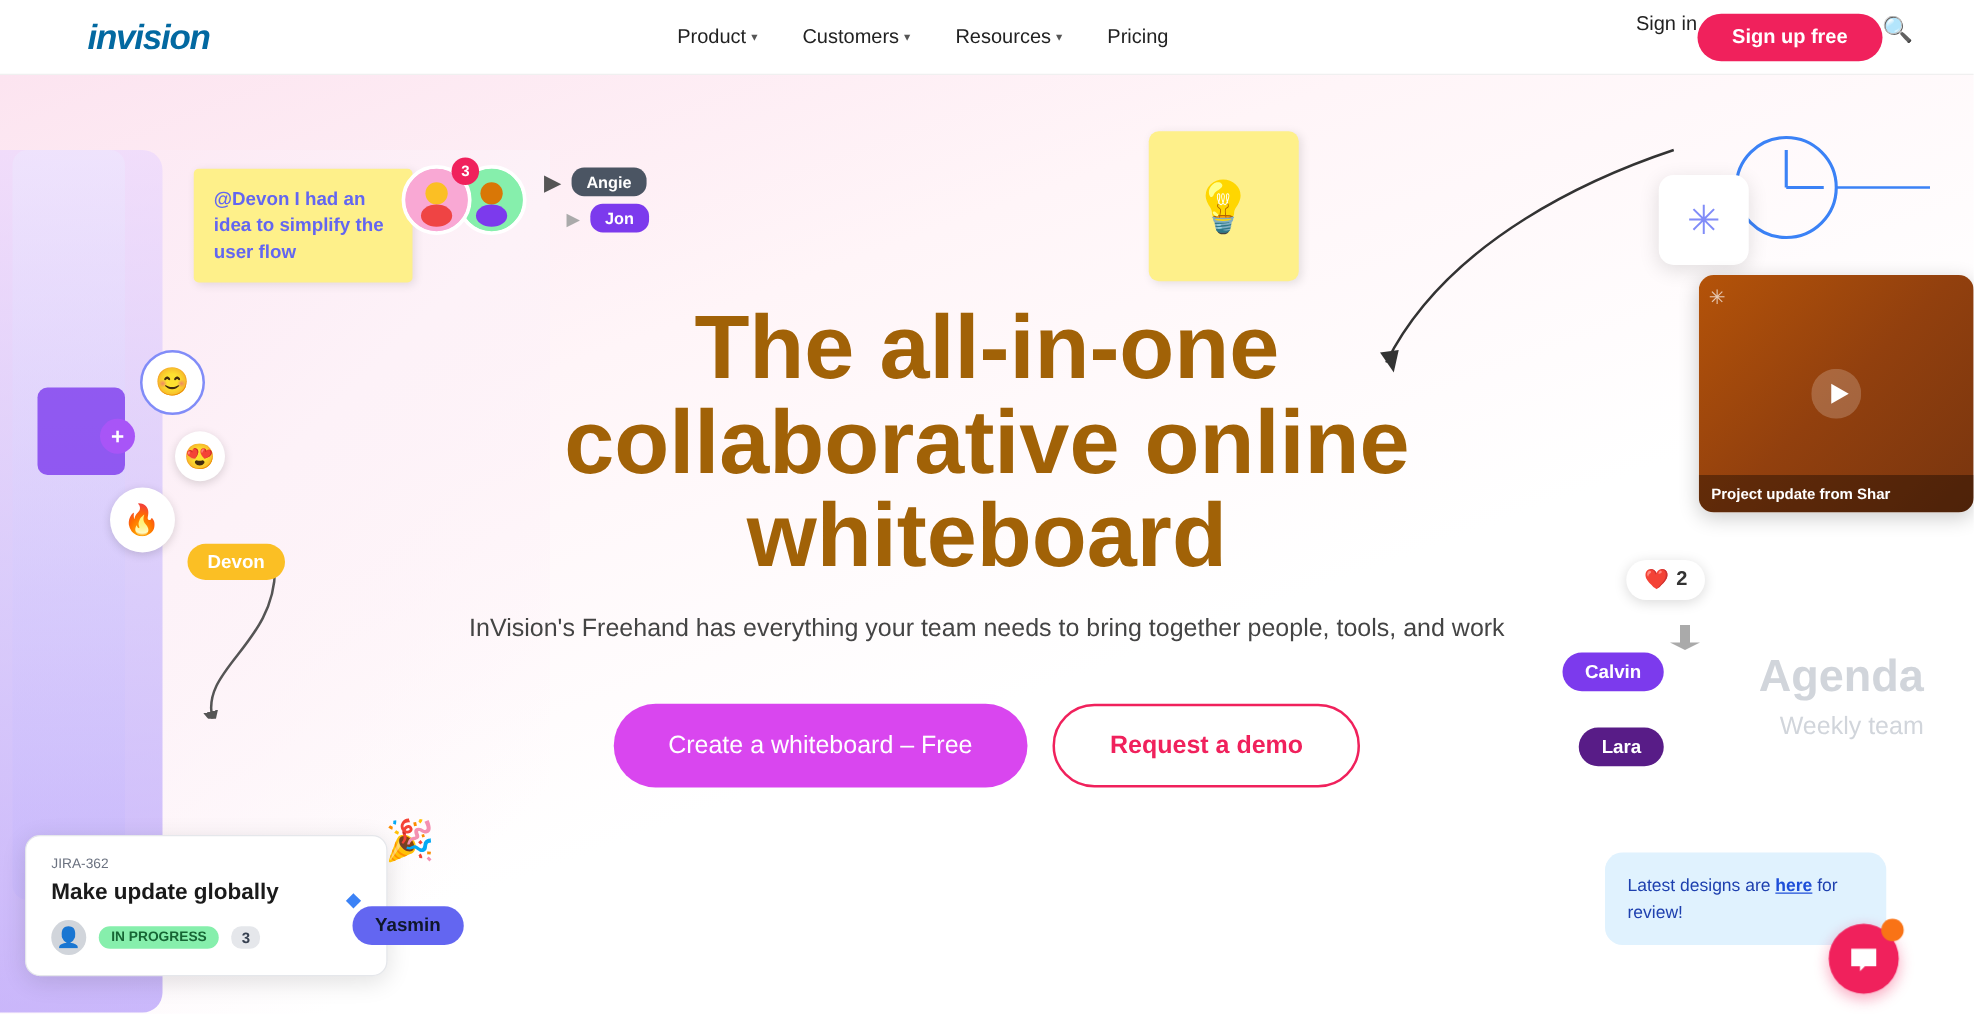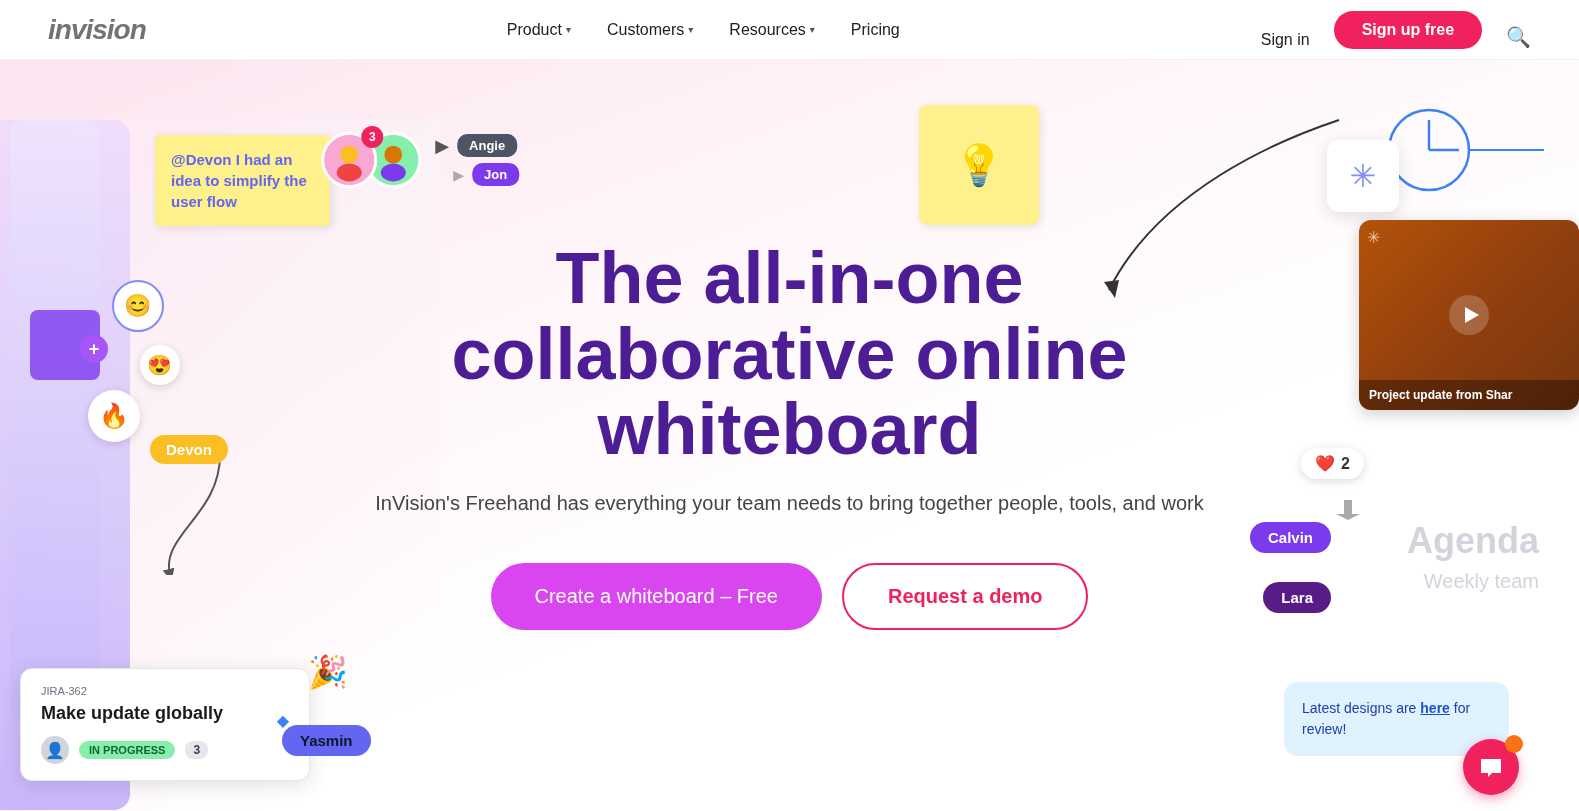--- a/index.html
+++ b/index.html
@@ -5,42 +5,42 @@
     * { margin: 0; padding: 0; box-sizing: border-box; }
     body { font-family: -apple-system, BlinkMacSystemFont, 'Segoe UI', sans-serif; background: #fff; overflow-x: hidden; width: 1579px; min-height: 811px; position: relative; }
 
     
     nav {
       display: flex; align-items: center; justify-content: space-between;
       padding: 0 48px; height: 60px; border-bottom: 1px solid #f0f0f0;
       position: relative; z-index: 10; background: #fff;
     }
     .nav-logo { display: flex; align-items: center; }
-    .logo-text { font-size: 28px; font-weight: 800; color: #737373; font-style: italic; letter-spacing: -1px; }
+    .logo-text { font-size: 28px; font-weight: 800; color: #0369a1; font-style: italic; letter-spacing: -1px; margin-left: 22px; }
     .nav-links { display: flex; align-items: center; gap: 36px; }
     .nav-link { font-size: 16px; color: #222; text-decoration: none; display: flex; align-items: center; gap: 4px; cursor: pointer; }
     .nav-link-chevron { font-size: 10px; color: #555; }
-    .nav-right { display: flex; align-items: flex-end; gap: 24px; }
+    .nav-right { display: flex; align-items: flex-start; }
     .sign-in-link { font-size: 16px; color: #222; text-decoration: none; cursor: pointer; }
     .signup-btn {
       background: #f0215c; color: #fff; border: none; border-radius: 30px;
       padding: 10px 28px; font-size: 16px; font-weight: 600; cursor: pointer;
     }
     .search-icon-btn { background: none; border: none; cursor: pointer; font-size: 20px; color: #222; }
 
     
     .hero {
       position: relative; width: 100%; min-height: 751px;
       display: flex; flex-direction: column; align-items: center;
       justify-content: center; overflow: hidden; padding: 40px 0;
     }
     .hero-bg { position: absolute; inset: 0; background: linear-gradient(160deg, #fce4f0 0%, #fff5f8 30%, #fff 60%); z-index: 0; }
 
     .hero-content { position: relative; z-index: 5; text-align: center; max-width: 900px; }
-    .hero-title { font-size: 72px; font-weight: 900; color: #4c1d95; line-height: 1.05; margin-bottom: 24px; }
+    .hero-title { font-size: 72px; font-weight: 900; color: #a16207; line-height: 1.05; margin-bottom: 24px; }
     .hero-subtitle { font-size: 20px; color: #444; margin-bottom: 48px; }
     .hero-buttons { display: flex; gap: 20px; justify-content: center; }
     .btn-primary {
       background: #d946ef; color: #fff; border: none; border-radius: 50px;
       padding: 20px 44px; font-size: 20px; font-weight: 400; cursor: pointer;
     }
     .btn-secondary {
       background: #fff; color: #f0215c; border: 2px solid #f0215c; border-radius: 50px;
       padding: 20px 44px; font-size: 20px; font-weight: 700; cursor: pointer;
     }

